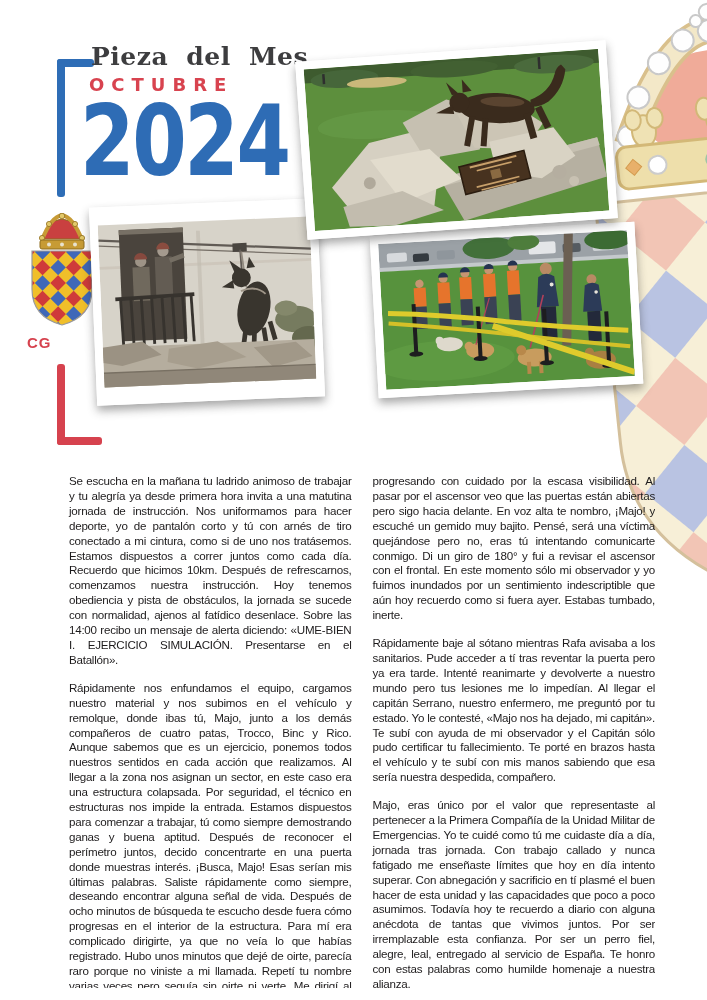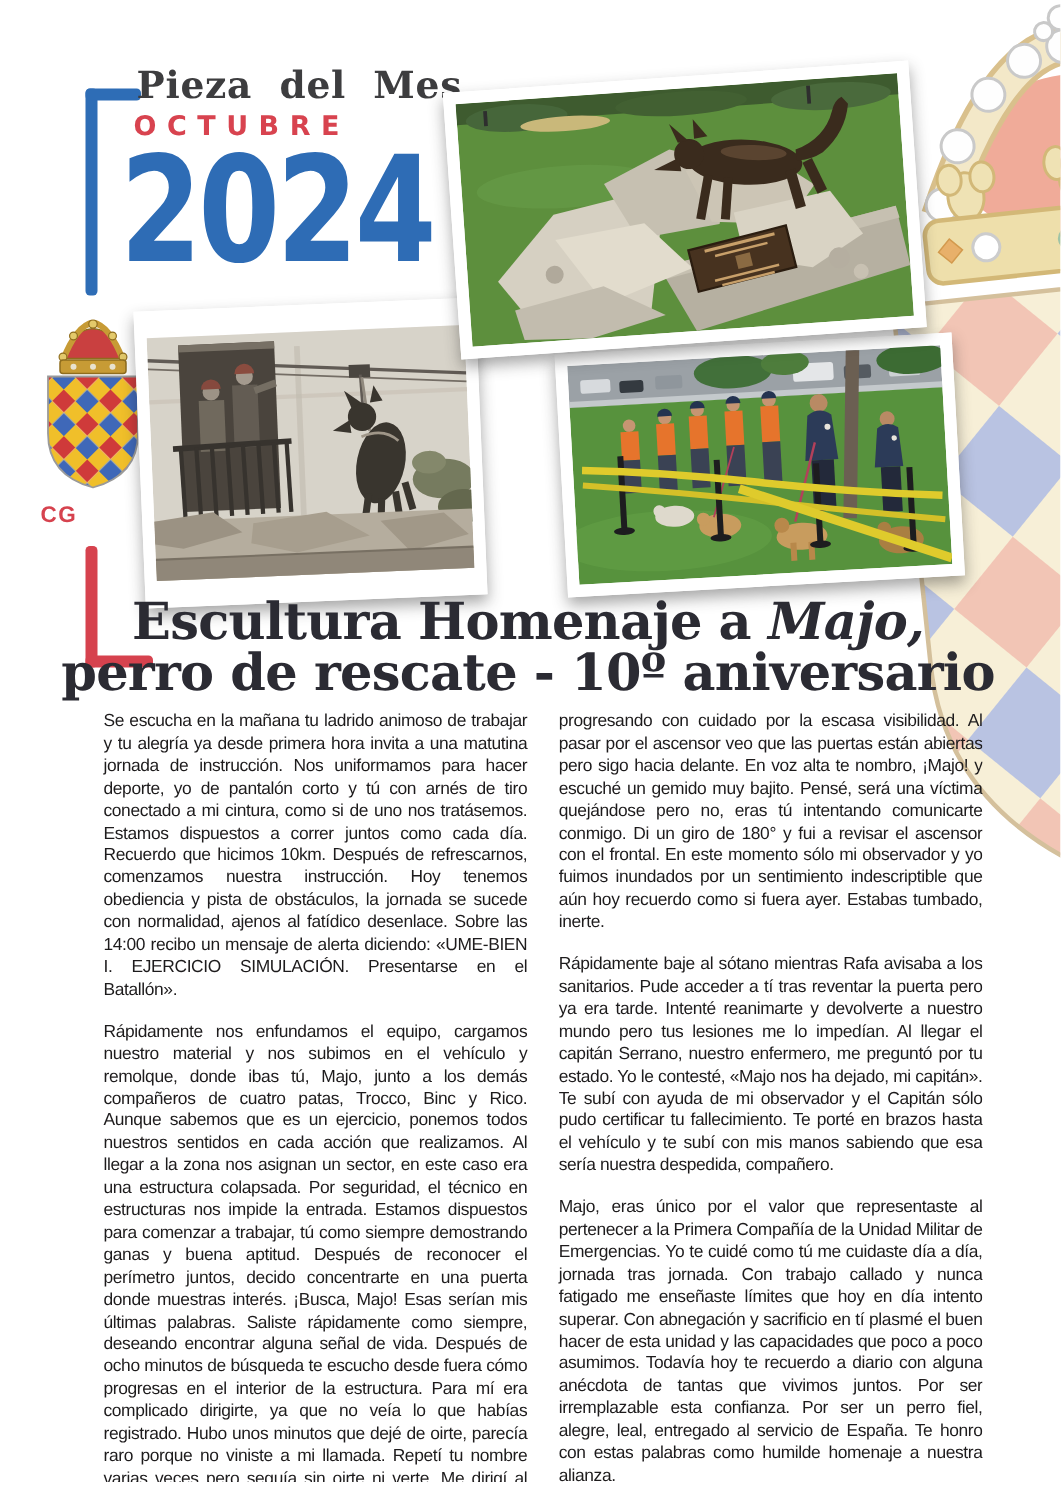--- a/index.html
+++ b/index.html
@@ -342,26 +342,20 @@
         <rect x="162" y="58" width="6" height="30" transform="rotate(14 162 58)"></rect>
         <rect x="175" y="61" width="6" height="28" transform="rotate(8 175 61)"></rect>
         <rect x="216" y="60" width="7" height="26" transform="rotate(-12 216 60)"></rect>
         <rect x="228" y="55" width="7" height="23" transform="rotate(-22 228 55)"></rect>
         <path d="M224,46 Q244,40 250,22 Q252,15 257,13 L261,18 Q258,37 242,49 Q233,54 224,53 Z"></path>
       </g>
       <ellipse cx="196" cy="46" rx="22" ry="5" fill="#5a4430" transform="rotate(6 196 46)"></ellipse>
     </svg>
   </div>
 
-  <div class="headline">
-    <div>
-      <span>Escultura Homenaje a </span><span class="em">Majo,</span>
-    </div>
-    <div>perro de rescate - 10º aniversario</div>
-  </div>
 
   <div class="columns">
     <div class="col">
       <p>Se escucha en la mañana tu ladrido animoso de trabajar y tu alegría ya desde primera hora invita a una matutina jornada de instrucción. Nos uniformamos para hacer deporte, yo de pantalón corto y tú con arnés de tiro conectado a mi cintura, como si de uno nos tratásemos. Estamos dispuestos a correr juntos como cada día. Recuerdo que hicimos 10km. Después de refrescarnos, comenzamos nuestra instrucción. Hoy tenemos obediencia y pista de obstáculos, la jornada se sucede con normalidad, ajenos al fatídico desenlace. Sobre las 14:00 recibo un mensaje de alerta diciendo: «UME-BIEN I. EJERCICIO SIMULACIÓN. Presentarse en el Batallón».</p>
       <p>Rápidamente nos enfundamos el equipo, cargamos nuestro material y nos subimos en el vehículo y remolque, donde ibas tú, Majo, junto a los demás compañeros de cuatro patas, Trocco, Binc y Rico. Aunque sabemos que es un ejercicio, ponemos todos nuestros sentidos en cada acción que realizamos. Al llegar a la zona nos asignan un sector, en este caso era una estructura colapsada. Por seguridad, el técnico en estructuras nos impide la entrada. Estamos dispuestos para comenzar a trabajar, tú como siempre demostrando ganas y buena aptitud. Después de reconocer el perímetro juntos, decido concentrarte en una puerta donde muestras interés. ¡Busca, Majo! Esas serían mis últimas palabras. Saliste rápidamente como siempre, deseando encontrar alguna señal de vida. Después de ocho minutos de búsqueda te escucho desde fuera cómo progresas en el interior de la estructura. Para mí era complicado dirigirte, ya que no veía lo que habías registrado. Hubo unos minutos que dejé de oirte, parecía raro porque no viniste a mi llamada. Repetí tu nombre varias veces pero seguía sin oirte ni verte. Me dirigí al técnico en estructuras y a mi observador y decido entrar. En este momento soy consciente de que algo no iba bien. Mi observador, Rafa, me sigue en la distancia revisando y</p>
     </div>
     <div class="col">
       <p>progresando con cuidado por la escasa visibilidad. Al pasar por el ascensor veo que las puertas están abiertas pero sigo hacia delante. En voz alta te nombro, ¡Majo! y escuché un gemido muy bajito. Pensé, será una víctima quejándose pero no, eras tú intentando comunicarte conmigo. Di un giro de 180° y fui a revisar el ascensor con el frontal. En este momento sólo mi observador y yo fuimos inundados por un sentimiento indescriptible que aún hoy recuerdo como si fuera ayer. Estabas tumbado, inerte.</p>
       <p>Rápidamente baje al sótano mientras Rafa avisaba a los sanitarios. Pude acceder a tí tras reventar la puerta pero ya era tarde. Intenté reanimarte y devolverte a nuestro mundo pero tus lesiones me lo impedían. Al llegar el capitán Serrano, nuestro enfermero, me preguntó por tu estado. Yo le contesté, «Majo nos ha dejado, mi capitán». Te subí con ayuda de mi observador y el Capitán sólo pudo certificar tu fallecimiento. Te porté en brazos hasta el vehículo y te subí con mis manos sabiendo que esa sería nuestra despedida, compañero.</p>
       <p>Majo, eras único por el valor que representaste al pertenecer a la Primera Compañía de la Unidad Militar de Emergencias. Yo te cuidé como tú me cuidaste día a día, jornada tras jornada. Con trabajo callado y nunca fatigado me enseñaste límites que hoy en día intento superar. Con abnegación y sacrificio en tí plasmé el buen hacer de esta unidad y las capacidades que poco a poco asumimos. Todavía hoy te recuerdo a diario con alguna anécdota de tantas que vivimos juntos. Por ser irremplazable esta confianza. Por ser un perro fiel, alegre, leal, entregado al servicio de España. Te honro con estas palabras como humilde homenaje a nuestra alianza.</p>

